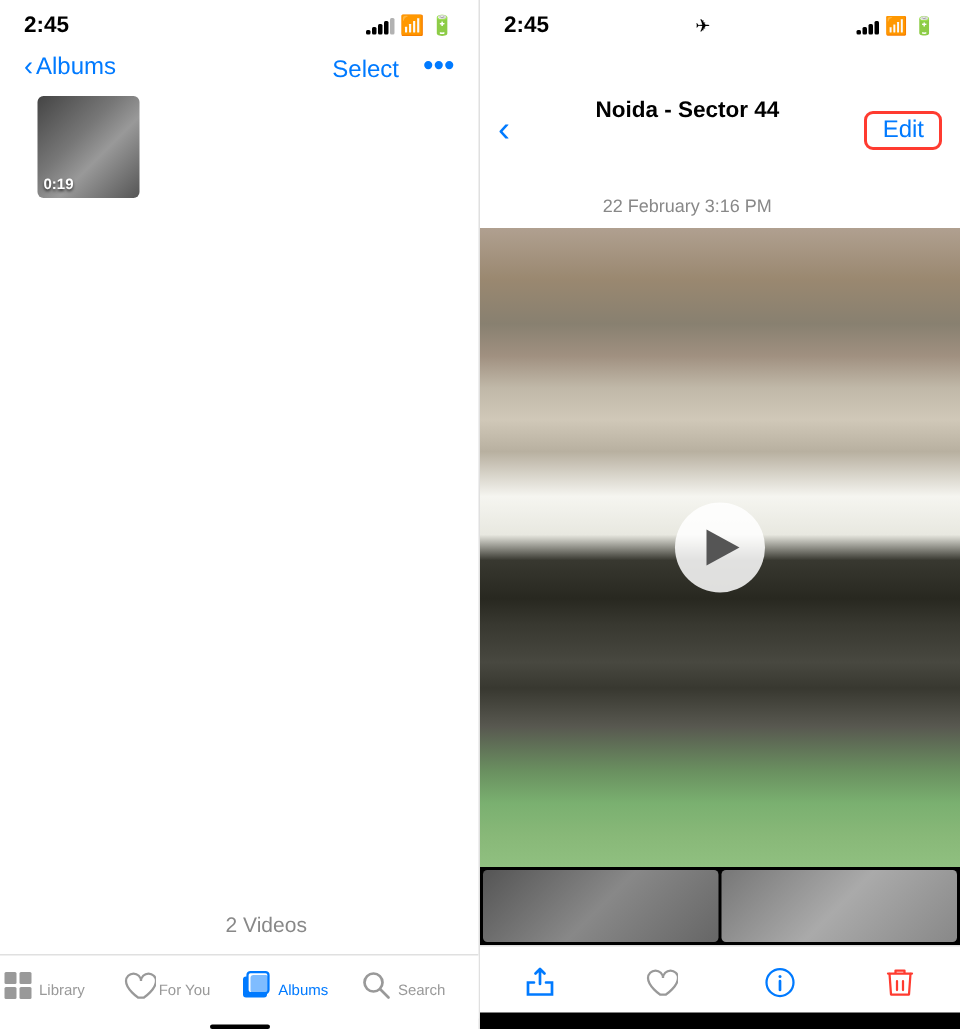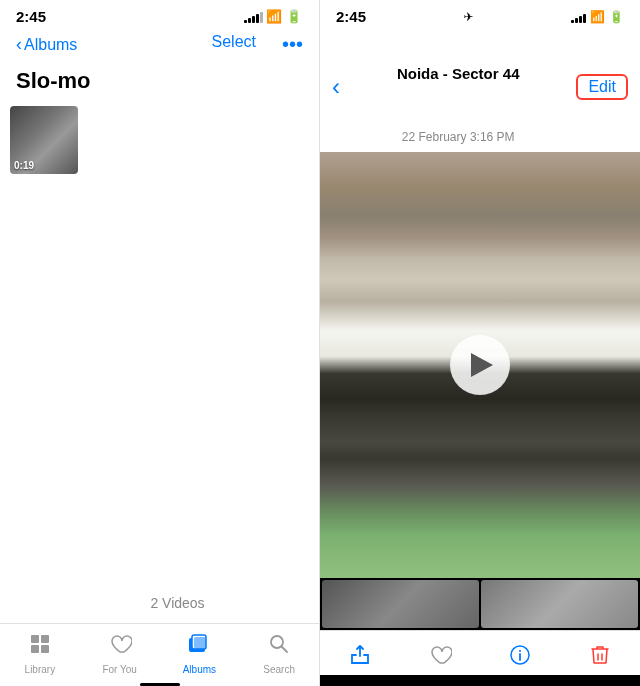--- a/index.html
+++ b/index.html
@@ -41,21 +41,21 @@
     }
     .nav-back {
       color: #007AFF;
       font-size: 16px;
       display: flex;
       align-items: center;
       gap: 2px;
       cursor: pointer;
     }
     .nav-back-chevron { font-size: 18px; }
-    .nav-actions { display: flex; gap: 26px; align-items: flex-start; }
+    .nav-actions { display: flex; gap: 16px; align-items: flex-end; }
     .btn-select {
       color: #007AFF;
       font-size: 16px;
       background: none;
       border: none;
       cursor: pointer;
     }
     .btn-more {
       color: #007AFF;
       font-size: 20px;
@@ -68,21 +68,21 @@
 
     .album-title {
       font-size: 22px;
       font-weight: 700;
       padding: 4px 16px 12px;
     }
 
     .thumbnails {
       display: flex;
       flex-wrap: wrap;
-      padding: 0 10px;
+      padding: 0 25px;
       gap: 4px;
     }
     .thumb-item {
       position: relative;
       width: 68px;
       height: 68px;
       border-radius: 4px;
       overflow: hidden;
       background: #888;
     }
@@ -116,21 +116,21 @@
     .left-tab-bar {
       border-top: 1px solid #e0e0e0;
       display: flex;
       justify-content: space-around;
       align-items: center;
       padding: 8px 0 4px;
       background: rgba(255,255,255,0.95);
     }
     .tab-item {
       display: flex;
-      flex-direction: column;
+      flex-direction: row;
       align-items: center;
       gap: 2px;
       cursor: pointer;
       flex: 1;
     }
     .tab-icon { font-size: 22px; color: #999; }
     .tab-icon.active { color: #007AFF; }
     .tab-label { font-size: 10px; color: #999; }
     .tab-label.active { color: #007AFF; }
     .tab-indicator {
@@ -331,21 +331,20 @@
       <span>Albums</span>
     </div>
     <div class="nav-actions">
       <button class="btn-select">Select</button>
       <button class="btn-more">
         <span>•••</span>
       </button>
     </div>
   </div>
 
-  <div class="album-title">Slo-mo</div>
 
   <div class="thumbnails">
     <div class="thumb-item thumb-1">
       <span class="thumb-duration">0:19</span>
     </div>
   </div>
 
   <div style="flex:1"></div>
 
   <div class="videos-count">2 Videos</div>

